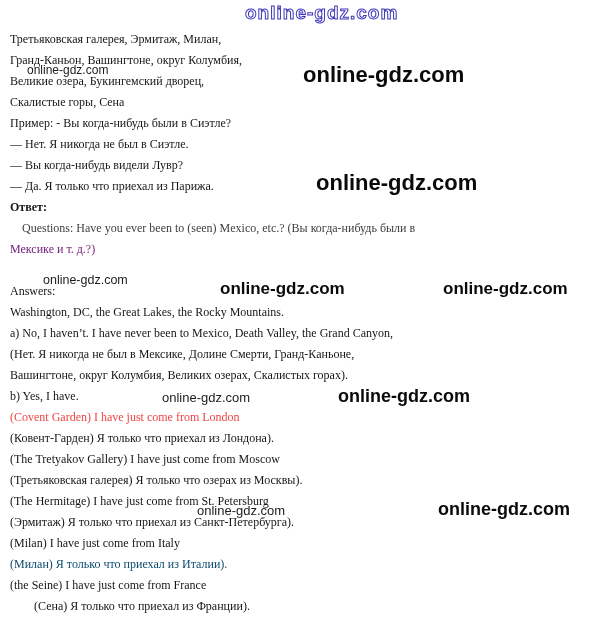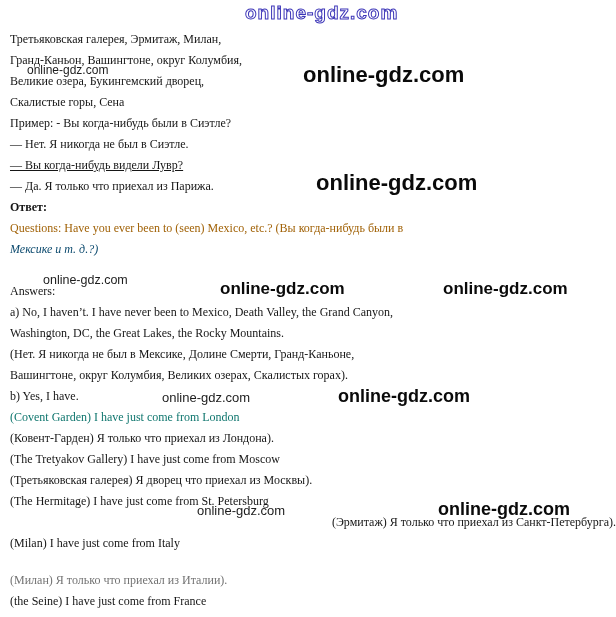--- a/index.html
+++ b/index.html
@@ -43,40 +43,40 @@
 <body>
 
 <div class="page">
   <div class="lines" id="lines">
       <div class="line" style="color: rgb(22, 22, 22);">Третьяковская галерея, Эрмитаж, Милан,</div>
       <div class="line" style="color: rgb(22, 22, 22);">Гранд-Каньон, Вашингтоне, округ Колумбия,</div>
       <div class="line" style="color: rgb(22, 22, 22);">Великие озера, Букингемский дворец,</div>
       <div class="line" style="color: rgb(22, 22, 22);">Скалистые горы, Сена</div>
       <div class="line" style="color: rgb(22, 22, 22);">Пример: - Вы когда-нибудь были в Сиэтле?</div>
       <div class="line" style="color: rgb(22, 22, 22);">— Нет. Я никогда не был в Сиэтле.</div>
-      <div class="line" style="color: rgb(22, 22, 22); text-decoration: underline;">— Вы когда-нибудь видели Лувр?</div>
+      <div class="line" style="color: rgb(22, 22, 22);">— Вы когда-нибудь видели Лувр?</div>
       <div class="line" style="color: rgb(22, 22, 22);">— Да. Я только что приехал из Парижа.</div>
       <div class="line bold" style="color: rgb(22, 22, 22);">Ответ:</div>
-      <div class="line" style="color: #a16207;">Questions: Have you ever been to (seen) Mexico, etc.? (Вы когда-нибудь были в</div>
-      <div class="line" style="color: #0c4a6e; font-style: italic;">Мексике и т. д.?)</div>
+      <div class="line" style="color: #404040; margin-left: 12px;">Questions: Have you ever been to (seen) Mexico, etc.? (Вы когда-нибудь были в</div>
+      <div class="line" style="color: #701a75;">Мексике и т. д.?)</div>
       <div class="line" style="color: rgb(22, 22, 22);">&nbsp;</div>
       <div class="line" style="color: rgb(22, 22, 22);">Answers:</div>
+      <div class="line" style="color: rgb(22, 22, 22);">Washington, DC, the Great Lakes, the Rocky Mountains.</div>
       <div class="line" style="color: rgb(22, 22, 22);">a) No, I haven’t. I have never been to Mexico, Death Valley, the Grand Canyon,</div>
-      <div class="line" style="color: rgb(22, 22, 22);">Washington, DC, the Great Lakes, the Rocky Mountains.</div>
       <div class="line" style="color: rgb(22, 22, 22);">(Нет. Я никогда не был в Мексике, Долине Смерти, Гранд-Каньоне,</div>
       <div class="line" style="color: rgb(22, 22, 22);">Вашингтоне, округ Колумбия, Великих озерах, Скалистых горах).</div>
       <div class="line" style="color: rgb(22, 22, 22);">b) Yes, I have.</div>
-      <div class="line" style="color: #0f766e;">(Covent Garden) I have just come from London</div>
+      <div class="line" style="color: #ef4444;">(Covent Garden) I have just come from London</div>
       <div class="line" style="color: rgb(22, 22, 22);">(Ковент-Гарден) Я только что приехал из Лондона).</div>
       <div class="line" style="color: rgb(22, 22, 22);">(The Tretyakov Gallery) I have just come from Moscow</div>
-      <div class="line" style="color: rgb(22, 22, 22);">(Третьяковская галерея) Я дворец что приехал из Москвы).</div>
+      <div class="line" style="color: rgb(22, 22, 22);">(Третьяковская галерея) Я только что озерах из Москвы).</div>
       <div class="line" style="color: rgb(22, 22, 22);">(The Hermitage) I have just come from St. Petersburg</div>
-      <div class="line" style="color: rgb(22, 22, 22); text-align: right;">(Эрмитаж) Я только что приехал из Санкт-Петербурга).</div>
+      <div class="line" style="color: rgb(22, 22, 22);">(Эрмитаж) Я только что приехал из Санкт-Петербурга).</div>
       <div class="line" style="color: rgb(22, 22, 22);">(Milan) I have just come from Italy</div>
-      <div class="line" style="color: #737373; margin-top: 16px;">(Милан) Я только что приехал из Италии).</div>
+      <div class="line" style="color: #0c4a6e;">(Милан) Я только что приехал из Италии).</div>
       <div class="line" style="color: rgb(22, 22, 22);">(the Seine) I have just come from France</div>
       <div class="line" style="color: rgb(22, 22, 22); margin-left: 24px;">(Сена) Я только что приехал из Франции).</div>
     </div>
   <div id="watermarks">
       <span class="wm wm-outline" style="left: 245px; top: 3px; font-size: 19px; color: rgb(60, 53, 184); -webkit-text-fill-color: rgb(255, 255, 255); -webkit-text-stroke: 1px rgb(60, 53, 184);">online-gdz.com</span>
       <span class="wm wm-light" style="left: 27px; top: 64px; font-size: 12px; color: rgb(28, 28, 28);">online-gdz.com</span>
       <span class="wm wm-bold" style="left: 303px; top: 64px; font-size: 22px; color: rgb(10, 10, 10);">online-gdz.com</span>
       <span class="wm wm-bold" style="left: 316px; top: 172px; font-size: 22px; color: rgb(10, 10, 10);">online-gdz.com</span>
       <span class="wm wm-light" style="left: 43px; top: 274px; font-size: 12.5px; color: rgb(28, 28, 28);">online-gdz.com</span>
       <span class="wm wm-bold" style="left: 220px; top: 280px; font-size: 17px; color: rgb(10, 10, 10);">online-gdz.com</span>

